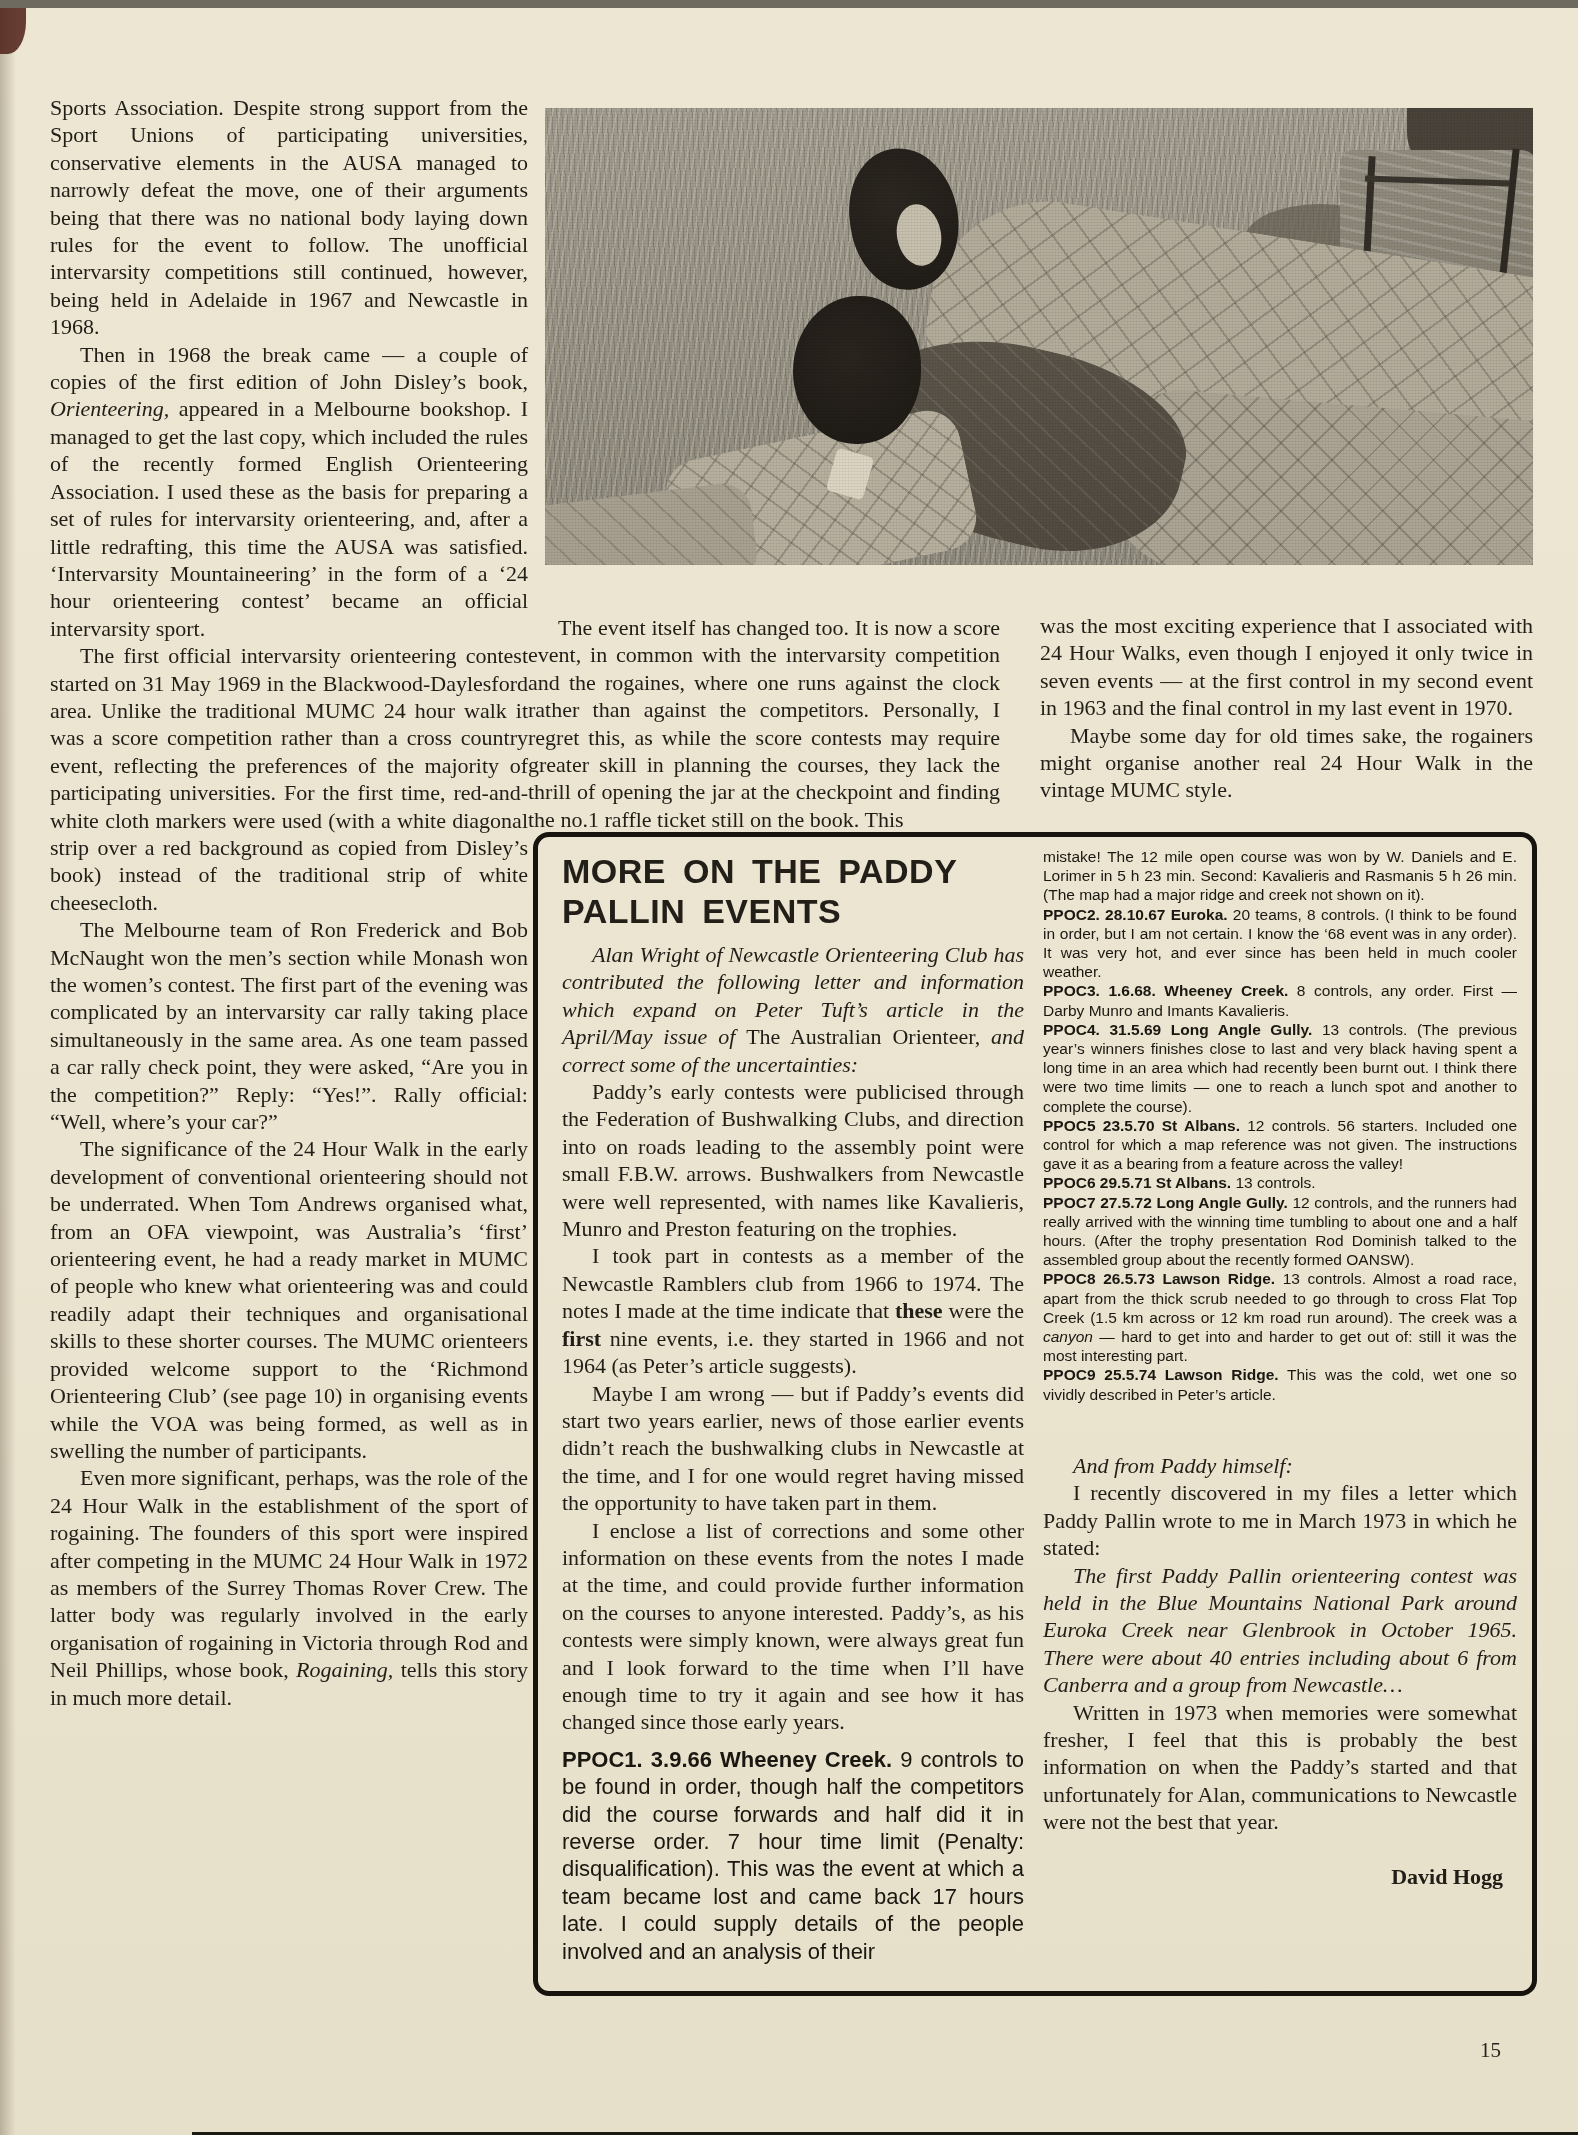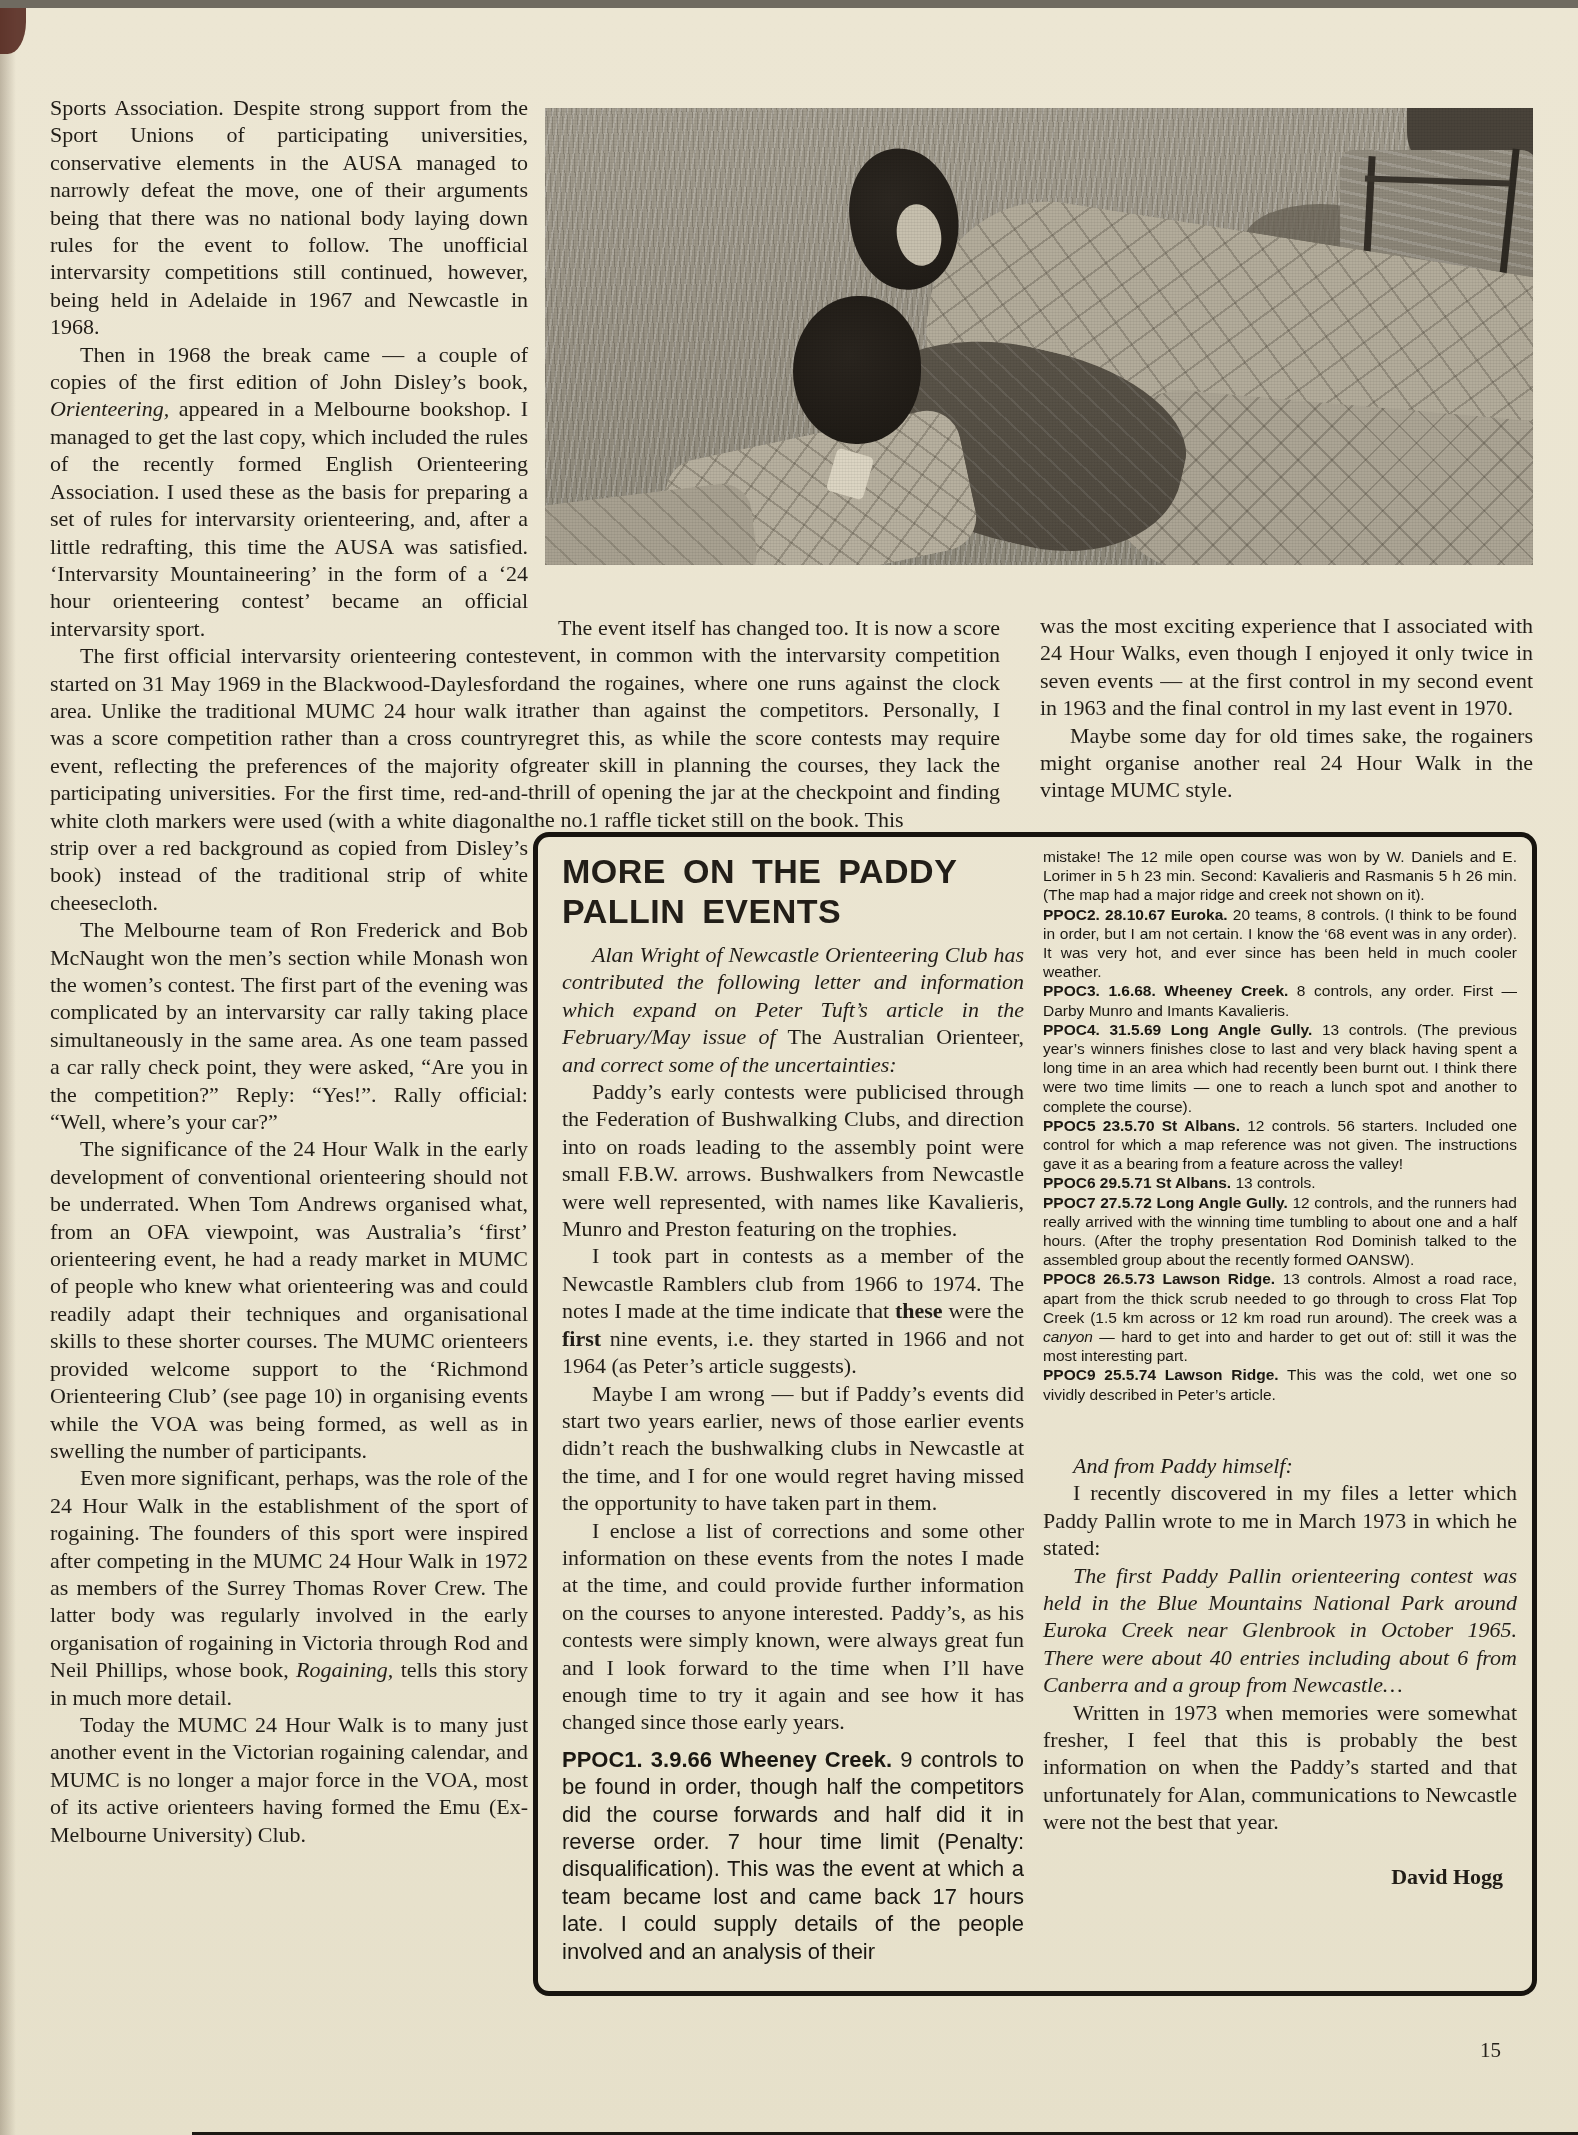--- a/index.html
+++ b/index.html
@@ -111,21 +111,20 @@
   <div class="edge-left"></div>
   <div class="corner-mark"></div>
 
   <section class="col left-col">
     <p class="body">Sports Association. Despite strong support from the Sport Unions of participating universities, conservative elements in the AUSA managed to narrowly defeat the move, one of their arguments being that there was no national body laying down rules for the event to follow. The unofficial intervarsity competitions still continued, however, being held in Adelaide in 1967 and Newcastle in 1968.</p>
     <p class="body ind"><span>Then in 1968 the break came — a couple of copies of the first edition of John Disley’s book, </span><span class="seg-i">Orienteering,</span><span> appeared in a Melbourne bookshop. I managed to get the last copy, which included the rules of the recently formed English Orienteering Association. I used these as the basis for preparing a set of rules for intervarsity orienteering, and, after a little redrafting, this time the AUSA was satisfied. ‘Intervarsity Mountaineering’ in the form of a ‘24 hour orienteering contest’ became an official intervarsity sport.</span></p>
     <p class="body ind">The first official intervarsity orienteering contest started on 31 May 1969 in the Blackwood-Daylesford area. Unlike the traditional MUMC 24 hour walk it was a score competition rather than a cross country event, reflecting the preferences of the majority of participating universities. For the first time, red-and-white cloth markers were used (with a white diagonal strip over a red background as copied from Disley’s book) instead of the traditional strip of white cheesecloth.</p>
     <p class="body ind">The Melbourne team of Ron Frederick and Bob McNaught won the men’s section while Monash won the women’s contest. The first part of the evening was complicated by an intervarsity car rally taking place simultaneously in the same area. As one team passed a car rally check point, they were asked, “Are you in the competition?” Reply: “Yes!”. Rally official: “Well, where’s your car?”</p>
     <p class="body ind">The significance of the 24 Hour Walk in the early development of conventional orienteering should not be underrated. When Tom Andrews organised what, from an OFA viewpoint, was Australia’s ‘first’ orienteering event, he had a ready market in MUMC of people who knew what orienteering was and could readily adapt their techniques and organisational skills to these shorter courses. The MUMC orienteers provided welcome support to the ‘Richmond Orienteering Club’ (see page 10) in organising events while the VOA was being formed, as well as in swelling the number of participants.</p>
     <p class="body ind"><span>Even more significant, perhaps, was the role of the 24 Hour Walk in the establishment of the sport of rogaining. The founders of this sport were inspired after competing in the MUMC 24 Hour Walk in 1972 as members of the Surrey Thomas Rover Crew. The latter body was regularly involved in the early organisation of rogaining in Victoria through Rod and Neil Phillips, whose book, </span><span class="seg-i">Rogaining,</span><span> tells this story in much more detail.</span></p>
-    <p class="body ind">Today the MUMC 24 Hour Walk is to many just another event in the Victorian rogaining calendar, and MUMC is no longer a major force in the VOA, most of its active orienteers having formed the Emu (Ex-Melbourne University) Club.</p>
   </section>
 
   <figure class="photo">
     <div class="ph ph-dark-corner"></div>
     <div class="ph ph-dark-blob"></div>
     <div class="ph ph-backpack"></div>
     <div class="ph ph-frame-a"></div>
     <div class="ph ph-frame-b"></div>
     <div class="ph ph-frame-c"></div>
     <div class="ph ph-bag-big"></div>
@@ -144,21 +143,21 @@
   </section>
 
   <section class="col right-col">
     <p class="body">was the most exciting experience that I associated with 24 Hour Walks, even though I enjoyed it only twice in seven events — at the first control in my second event in 1963 and the final control in my last event in 1970.</p>
     <p class="body ind">Maybe some day for old times sake, the rogainers might organise another real 24 Hour Walk in the vintage MUMC style.</p>
   </section>
 
   <section class="box">
     <div class="box-left">
       <h2 class="box-title">MORE ON THE PADDY PALLIN EVENTS</h2>
-      <p class="ital ind"><span class="seg-i">Alan Wright of Newcastle Orienteering Club has contributed the following letter and information which expand on Peter Tuft’s article in the February/May issue of </span><span class="seg-n">The Australian Orienteer,</span><span class="seg-i"> and correct some of the uncertainties:</span></p>
+      <p class="ital ind"><span class="seg-i">Alan Wright of Newcastle Orienteering Club has contributed the following letter and information which expand on Peter Tuft’s article in the April/May issue of </span><span class="seg-n">The Australian Orienteer,</span><span class="seg-i"> and correct some of the uncertainties:</span></p>
       <p class="ind">Paddy’s early contests were publicised through the Federation of Bushwalking Clubs, and direction into on roads leading to the assembly point were small F.B.W. arrows. Bushwalkers from Newcastle were well represented, with names like Kavalieris, Munro and Preston featuring on the trophies.</p>
       <p class="ind"><span>I took part in contests as a member of the Newcastle Ramblers club from 1966 to 1974. The notes I made at the time indicate that </span><span class="seg-b">these</span><span> were the </span><span class="seg-b">first</span><span> nine events, i.e. they started in 1966 and not 1964 (as Peter’s article suggests).</span></p>
       <p class="ind">Maybe I am wrong — but if Paddy’s events did start two years earlier, news of those earlier events didn’t reach the bushwalking clubs in Newcastle at the time, and I for one would regret having missed the opportunity to have taken part in them.</p>
       <p class="ind">I enclose a list of corrections and some other information on these events from the notes I made at the time, and could provide further information on the courses to anyone interested. Paddy’s, as his contests were simply known, were always great fun and I look forward to the time when I’ll have enough time to try it again and see how it has changed since those early years.</p>
       <p class="sans ppoc1"><span class="seg-b">PPOC1. 3.9.66 Wheeney Creek.</span><span> 9 controls to be found in order, though half the competitors did the course forwards and half did it in reverse order. 7 hour time limit (Penalty: disqualification). This was the event at which a team became lost and came back 17 hours late. I could supply details of the people involved and an analysis of their</span></p>
     </div>
     <div class="box-right">
       <p class="sans">mistake! The 12 mile open course was won by W. Daniels and E. Lorimer in 5 h 23 min. Second: Kavalieris and Rasmanis 5 h 26 min. (The map had a major ridge and creek not shown on it).</p>
       <p class="sans"><span class="seg-b">PPOC2. 28.10.67 Euroka.</span><span> 20 teams, 8 controls. (I think to be found in order, but I am not certain. I know the ‘68 event was in any order). It was very hot, and ever since has been held in much cooler weather.</span></p>
       <p class="sans"><span class="seg-b">PPOC3. 1.6.68. Wheeney Creek.</span><span> 8 controls, any order. First — Darby Munro and Imants Kavalieris.</span></p>

